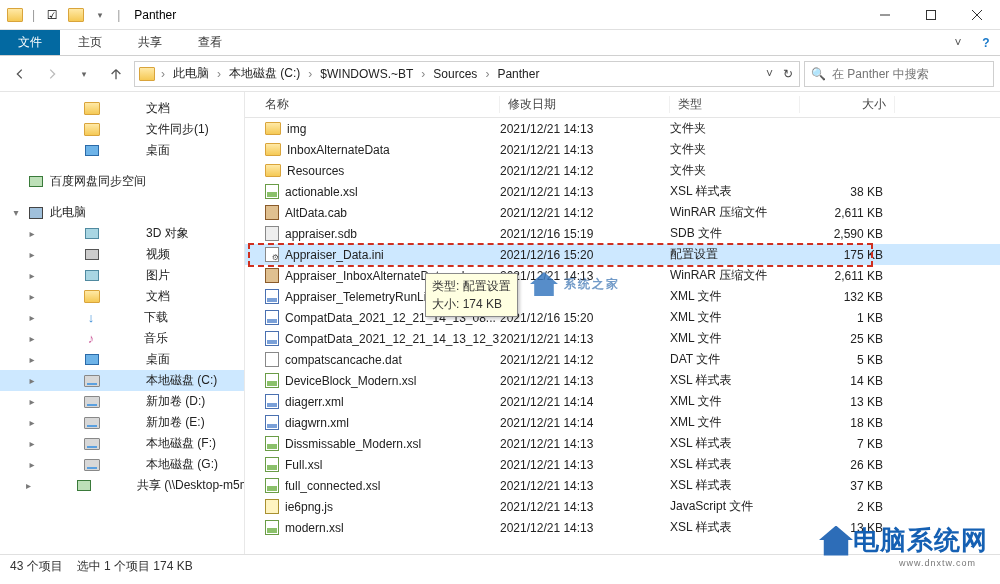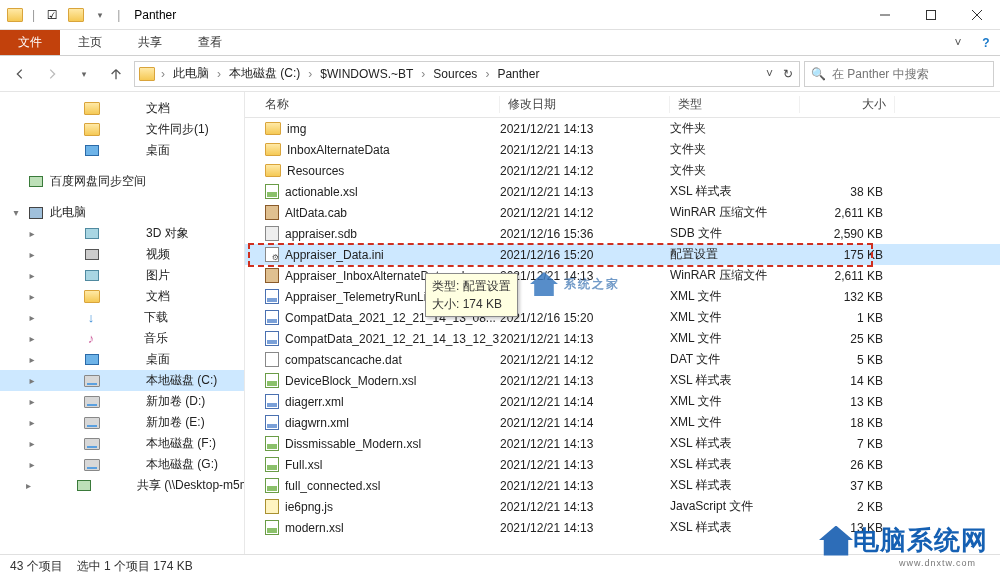--- a/index.html
+++ b/index.html
@@ -7,21 +7,21 @@
 .titlebar { height:30px; display:flex; align-items:center; background:#fff; border-bottom:1px solid #e0e0e0; }
 .titlebar .qat { display:flex; align-items:center; padding:0 4px; gap:2px; }
 .titlebar .qat-btn { width:22px; height:22px; display:flex; align-items:center; justify-content:center; }
 .titlebar .folder-ico { width:16px; height:14px; background:linear-gradient(#ffe9a6,#f5c955); border:1px solid #d9a43b; border-radius:1px; }
 .titlebar .sep { color:#999; margin:0 4px; }
 .titlebar .title { margin-left:6px; font-size:12px; }
 .titlebar .winbtns { margin-left:auto; display:flex; }
 .titlebar .winbtn { width:46px; height:30px; display:flex; align-items:center; justify-content:center; color:#333; }
 
 .ribbon { height:26px; background:#fff; display:flex; align-items:stretch; border-bottom:1px solid #d0d0d0; }
-.ribbon .file-tab { background:#c2410c; color:#fff; padding:0 18px; display:flex; align-items:center; font-size:12px; }
+.ribbon .file-tab { background:#0369a1; color:#fff; padding:0 18px; display:flex; align-items:center; font-size:12px; }
 .ribbon .tab { padding:0 18px; display:flex; align-items:center; color:#333; }
 .ribbon .spacer { flex:1; }
 .ribbon .rb-btn { width:28px; display:flex; align-items:center; justify-content:center; color:#555; }
 .ribbon .help { color:#1979ca; font-weight:bold; }
 
 .navbar { height:36px; display:flex; align-items:center; padding:4px 6px; gap:4px; border-bottom:1px solid #e5e5e5; }
 .nav-arrow { width:28px; height:28px; display:flex; align-items:center; justify-content:center; color:#666; border-radius:2px; }
 .nav-arrow svg { width:14px; height:14px; }
 .addr { flex:1; height:26px; border:1px solid #cfcfcf; display:flex; align-items:center; padding:0 4px; gap:2px; }
 .addr .crumb { padding:2px 4px; color:#222; white-space:nowrap; }
@@ -349,21 +349,21 @@
           </div>
           <div class="c-date">2021/12/21 14:12</div>
           <div class="c-type">WinRAR 压缩文件</div>
           <div class="c-size">2,611 KB</div>
         </div>
         <div class="row">
           <div class="c-name">
             <div class="file-ico f-sdb"></div>
             <span>appraiser.sdb</span>
           </div>
-          <div class="c-date">2021/12/16 15:36</div>
+          <div class="c-date">2021/12/16 15:19</div>
           <div class="c-type">SDB 文件</div>
           <div class="c-size">2,590 KB</div>
         </div>
         <div class="row sel">
           <div class="c-name">
             <div class="file-ico f-ini"></div>
             <span>Appraiser_Data.ini</span>
           </div>
           <div class="c-date">2021/12/16 15:20</div>
           <div class="c-type">配置设置</div>

